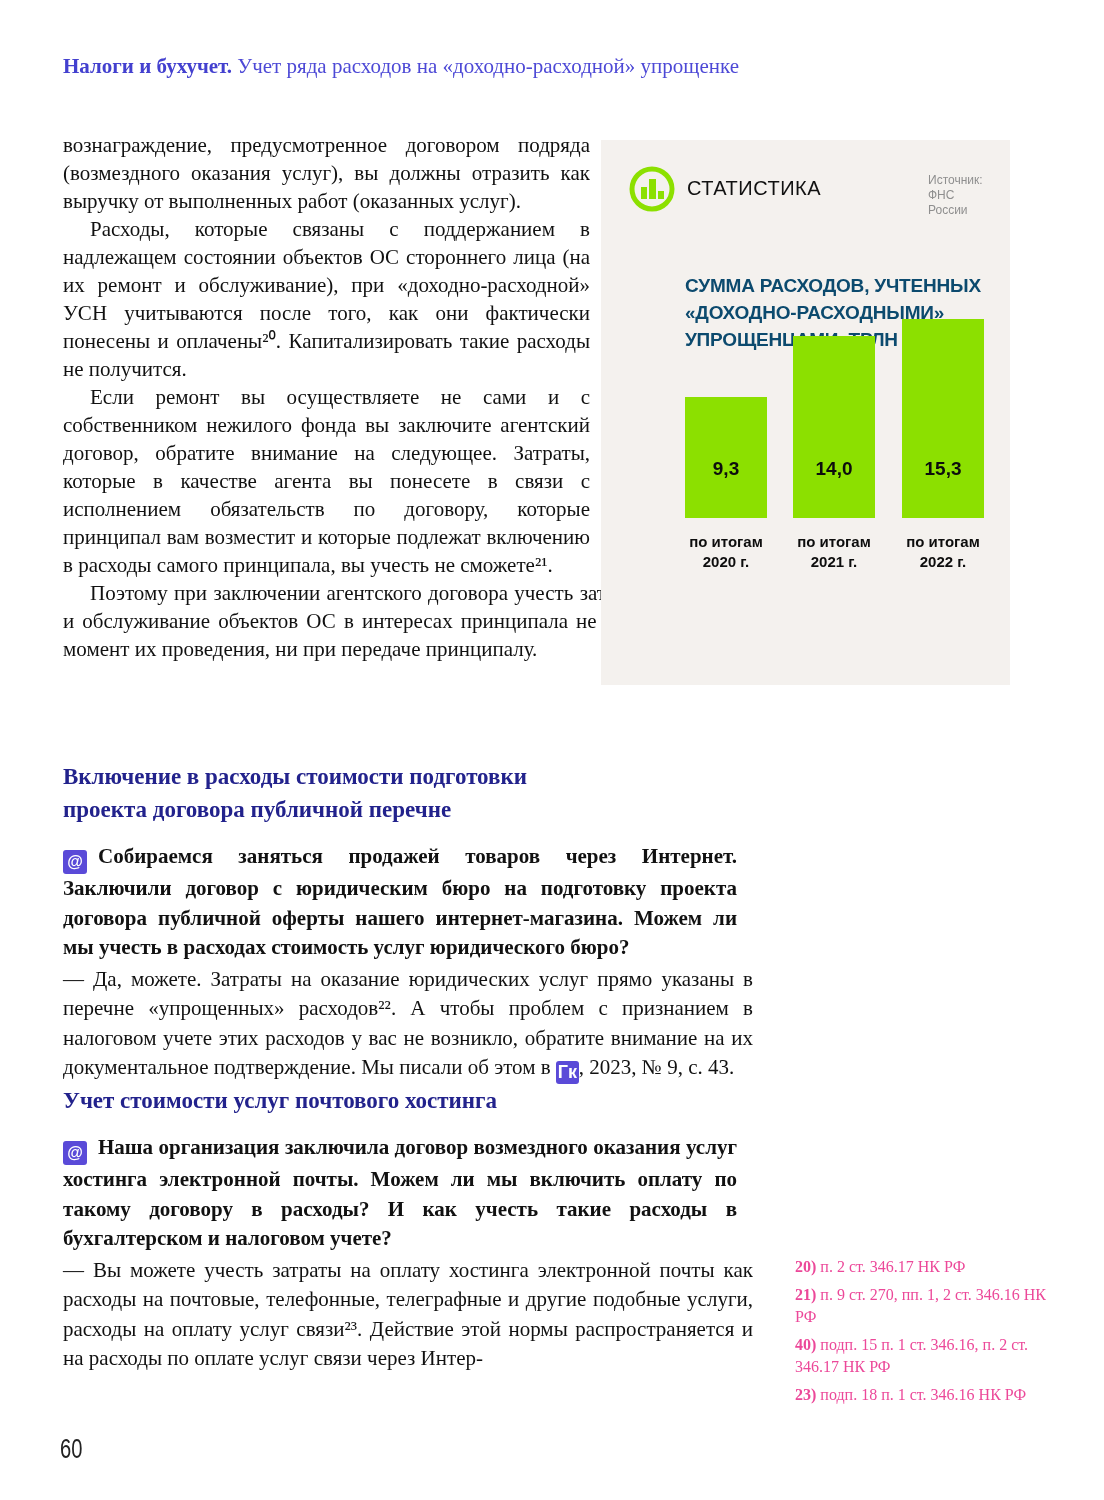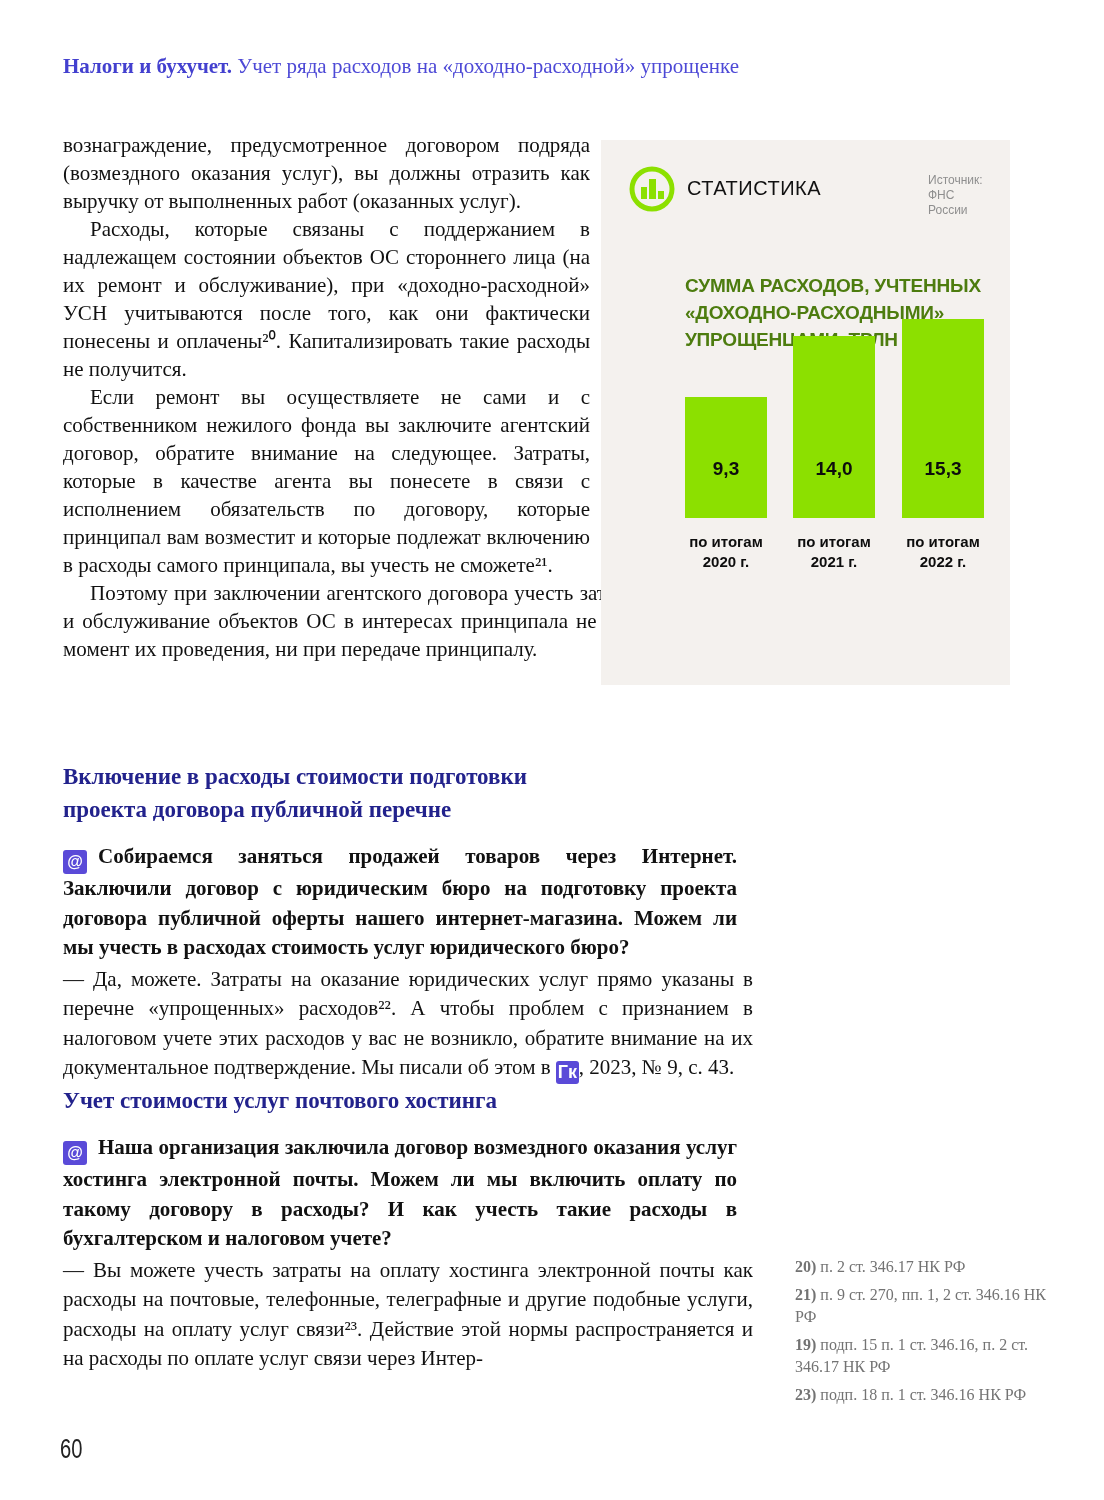--- a/index.html
+++ b/index.html
@@ -15,42 +15,42 @@
   .article p.indent{text-indent:27px;}
   .article p.full{width:683px;}
   
   .stats{position:absolute;left:601px;top:140px;width:409px;height:545px;background:#f4f1ee;
          font-family:"Liberation Sans",sans-serif;}
   .stats-head{position:absolute;left:27px;top:25px;width:360px;}
   .stat-ring{position:absolute;left:0;top:0;}
   .stats-label{position:absolute;left:59px;top:12px;font-size:20px;letter-spacing:0.5px;color:#111;}
   .stats-source{position:absolute;left:300px;top:8px;font-size:12px;line-height:15px;color:#8f8f8f;}
   .stats-title{position:absolute;left:84px;top:132px;font-size:19px;line-height:27px;font-weight:bold;
-               letter-spacing:-0.2px;color:#4d7c0f;}
+               letter-spacing:-0.2px;color:#0c4a6e;}
   .chart{position:absolute;left:84px;top:179px;width:300px;height:199px;}
   .bar{position:absolute;bottom:0;width:82px;background:#8ce000;}
   .bar .val{position:absolute;bottom:38px;left:0;width:100%;text-align:center;
             font-size:19px;font-weight:bold;color:#0d0d0d;}
   .cats{position:absolute;left:84px;top:392px;width:300px;height:50px;}
   .cat{position:absolute;width:110px;text-align:center;font-size:15px;line-height:20px;
        font-weight:bold;color:#0d0d0d;}
   
   .flow{position:absolute;left:63px;top:760px;width:690px;}
   h2.sec{margin:0;font-size:23px;line-height:33px;color:#22228c;font-weight:bold;}
   .qa-q{margin:16px 16px 0 0;font-size:21px;line-height:29.5px;font-weight:bold;text-align:justify;}
   .qa-a{margin:2px 0 0 0;font-size:21px;line-height:29.5px;text-align:justify;}
   .sec2{margin-top:13px;}
   .at-badge{display:inline-block;width:24px;height:24px;background:#5a4ad8;border-radius:3px;
             color:#fff;font-family:"Liberation Sans",sans-serif;font-size:16px;font-weight:bold;
             text-align:center;line-height:24px;vertical-align:-4px;margin-right:11px;}
   .gk-badge{display:inline-block;width:23px;height:23px;background:#5a4ad8;border-radius:3px;
             color:#fff;font-family:"Liberation Sans",sans-serif;font-size:18px;font-weight:bold;
             text-align:center;line-height:23px;vertical-align:-4px;}
   
-  .footnotes{position:absolute;left:795px;top:1256px;width:252px;font-size:16px;line-height:22px;color:#737373;}
+  .footnotes{position:absolute;left:795px;top:1256px;width:252px;font-size:16px;line-height:22px;color:#ec4899;}
   .fn{margin-bottom:6px;}
   .fn b{font-weight:bold;}
   
   .pagenum{position:absolute;left:60px;top:1433px;font-family:"Liberation Sans",sans-serif;
            font-size:28px;color:#222;transform:scaleX(0.72);transform-origin:left top;}
 </style>
 </head>
 <body>
 
 <div class="page">
@@ -121,19 +121,19 @@
     <p class="qa-q"><span class="at-badge">@</span><span>Собираемся заняться продажей товаров через Интернет. Заключили договор с юридическим бюро на подготовку проекта договора публичной оферты нашего интернет-магазина. Можем ли мы учесть в расходах стоимость услуг юридического бюро?</span></p>
     <p class="qa-a"><span>—  Да, можете. Затраты на оказание юридических услуг прямо указаны в перечне «упрощенных» расходов²². А чтобы проблем с признанием в налоговом учете этих расходов у вас не возникло, обратите внимание на их документальное подтверждение. Мы писали об этом в </span><span class="gk-badge">Гк</span><span>, 2023, № 9, с. 43.</span></p>
     <h2 class="sec sec2">Учет стоимости услуг почтового хостинга</h2>
     <p class="qa-q"><span class="at-badge">@</span><span>Наша организация заключила договор возмездного оказания услуг хостинга электронной почты. Можем ли мы включить оплату по такому договору в расходы? И как учесть такие расходы в бухгалтерском и налоговом учете?</span></p>
     <p class="qa-a">—  Вы можете учесть затраты на оплату хостинга электронной почты как расходы на почтовые, телефонные, телеграфные и другие подобные услуги, расходы на оплату услуг связи²³. Действие этой нормы распространяется и на расходы по оплате услуг связи через Интер-</p>
   </div>
 
   <div class="footnotes">
     <div class="fn"><b>20)</b> <span>п. 2 ст. 346.17 НК РФ</span></div>
     <div class="fn"><b>21)</b> <span>п. 9 ст. 270, пп. 1, 2 ст. 346.16 НК РФ</span></div>
-    <div class="fn"><b>19)</b> <span>подп. 15 п. 1 ст. 346.16, п. 2 ст. 346.17 НК РФ</span></div>
+    <div class="fn"><b>40)</b> <span>подп. 15 п. 1 ст. 346.16, п. 2 ст. 346.17 НК РФ</span></div>
     <div class="fn"><b>23)</b> <span>подп. 18 п. 1 ст. 346.16 НК РФ</span></div>
   </div>
 
   <div class="pagenum">60</div>
 
 </div>
 
 </body></html>

